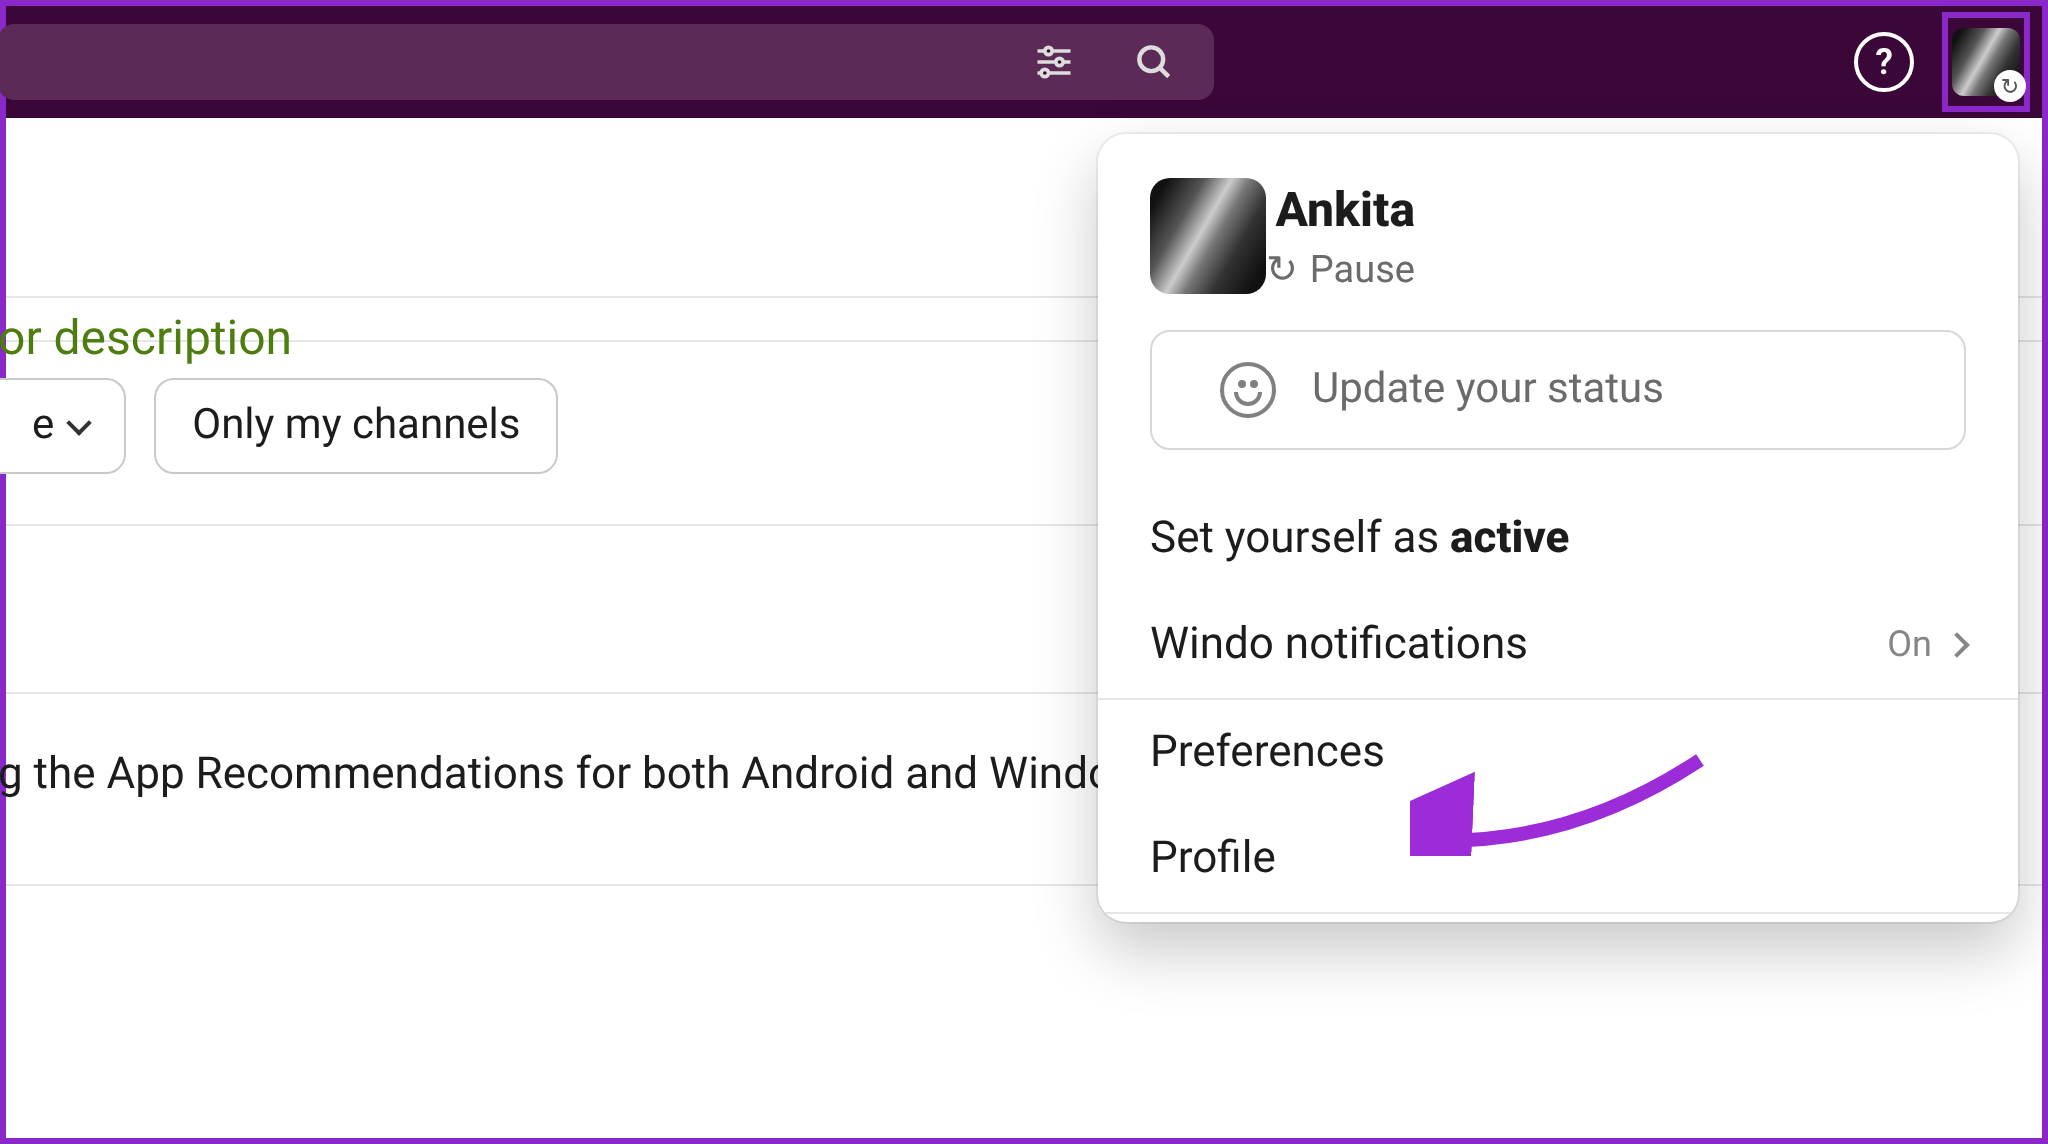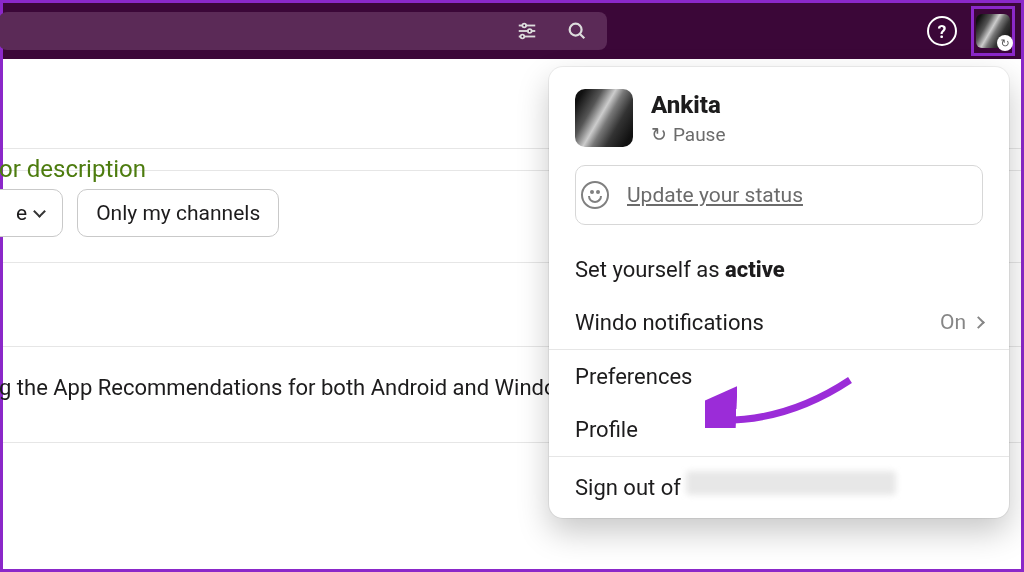--- a/index.html
+++ b/index.html
@@ -101,41 +101,41 @@
       top: 64px; right: 12px;
       width: 460px;
       background:#fff;
       border-radius: 14px;
       box-shadow: 0 14px 32px rgba(0,0,0,0.22), 0 0 0 1px rgba(0,0,0,0.06);
       padding-top: 22px;
       padding-bottom: 4px;
       overflow: hidden;
     }
     .menu-header{
-      display:flex; gap:18px; padding: 0 26px 18px 26px; align-items:center;
+      display:flex; padding: 0 26px 18px 26px; align-items:center;text-align:right;
     }
     .avatar-large{
       width: 58px; height: 58px; border-radius:10px;
       background: linear-gradient(120deg,#111 10%, #555 30%, #ccc 45%, #777 55%, #333 70%, #111 90%);
     }
     .user-name{ font-size:24px; font-weight:800; color:#1d1c1d;}
     .presence-text{ font-size:19px; color:#6b6b6b; display:flex; align-items:center; gap:6px; margin-top:4px;}
     .status-input{
       margin: 0 26px 18px 26px;
       border:1px solid #d7d7d7; border-radius:10px;
       height: 60px; display:flex; align-items:center; gap:18px;
-      padding: 0 5px; font-size:21px; color:#6b6b6b;text-decoration:underline;
+      padding: 0 34px; font-size:21px; color:#6b6b6b;
     }
     .menu-divider{ height:1px; background:#e6e6e6; }
     .menu-item{
       padding: 14px 26px; font-size:22px; color:#1d1c1d;
-      display:flex; align-items:flex-start; justify-content:space-between;
+      display:flex; align-items:center; justify-content:space-between;
     }
     .menu-item .strong{ font-weight:800;}
-    .menu-right{ color:#868686; font-size:21px; display:flex; align-items:center; gap:8px;}
+    .menu-right{ color:#868686; font-size:18px; display:flex; align-items:center; gap:8px;}
     .blur{
       display:inline-block; width:210px; height:24px;
       background:#e7e7e7; filter: blur(3px); border-radius:4px;
     }
 
     
     .arrow{
       position:absolute; top: 365px; left: 702px;
       width: 150px; height: 60px; pointer-events:none;
     }
@@ -247,25 +247,20 @@
       </span>
     </div>
     <div class="menu-divider"></div>
     <div class="menu-item">
       <span>Preferences</span>
     </div>
     <div class="menu-item">
       <span>Profile</span>
     </div>
     <div class="menu-divider"></div>
-    <div class="menu-item">
-      <span>
-        <span>Sign out of </span><span class="blur"></span>
-      </span>
-    </div>
   </div>
 
   <div class="arrow">
     <svg viewBox="0 0 150 60">
       <defs>
         <marker id="ah" markerWidth="12" markerHeight="12" refX="3" refY="5" orient="auto">
           <path d="M0,0 L0,10 L10,5 z" fill="#9b2cd8"></path>
         </marker>
       </defs>
       <path d="M145,12 Q80,55 10,52" stroke="#9b2cd8" stroke-width="7" fill="none" marker-end="url(#ah)"></path>

